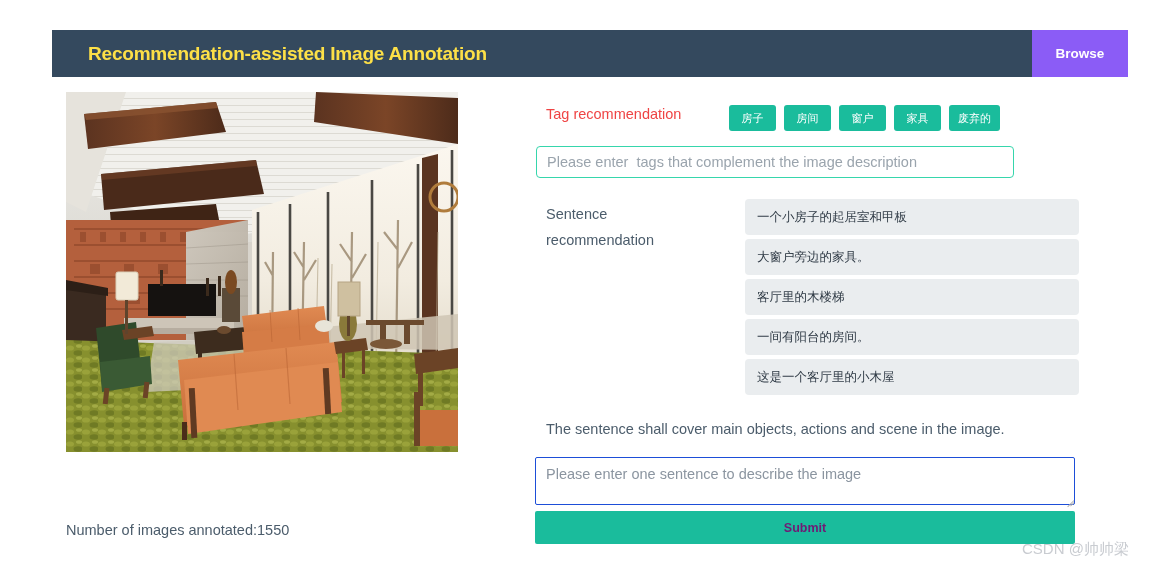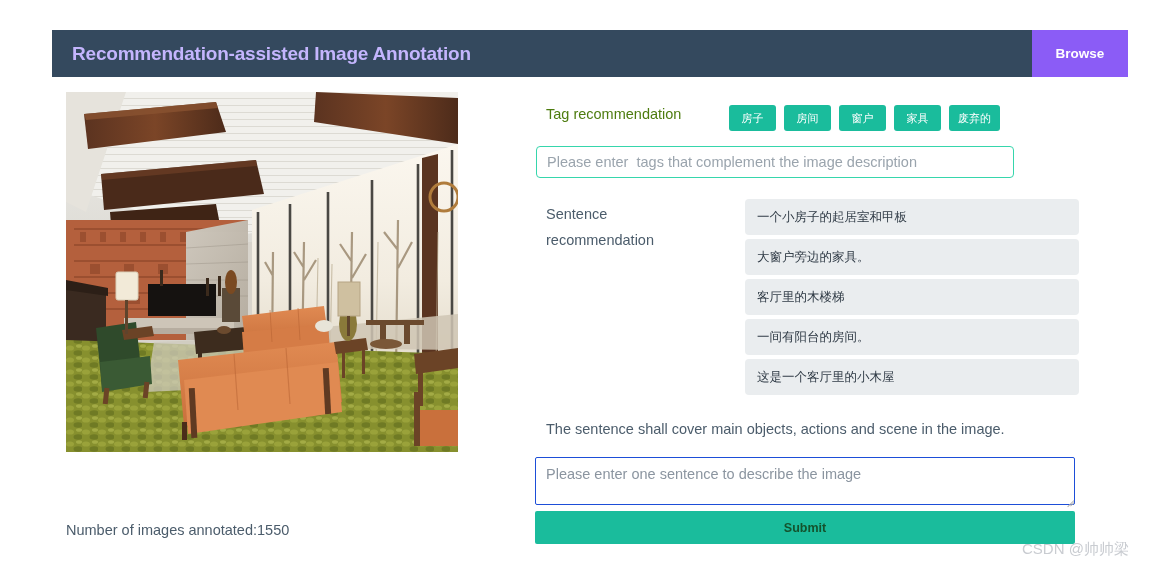--- a/index.html
+++ b/index.html
@@ -20,28 +20,29 @@
   .header {
     position: absolute;
     left: 52px; top: 30px;
     width: 1076px; height: 47px;
     background: #34495e;
     display: flex;
     align-items: stretch;
     justify-content: space-between;
   }
   .header-title {
-    color: #c4b5fd;
+    color: #fde047;
     font-size: 19px;
     font-weight: bold;
     letter-spacing: -0.2px;
     padding-left: 20px;
     display: flex;
     align-items: center;
     white-space: nowrap;
+    margin-left: 16px;
   }
   .browse-btn {
     background: #8b5cf6;
     color: #ffffff;
     font-size: 13.5px;
     font-weight: bold;
     border: none;
     width: 96px;
     display: flex;
     align-items: center;
@@ -66,21 +67,21 @@
     font-size: 14.5px;
     color: #4b5c6b;
     white-space: nowrap;
   }
 
   
   .tag-label {
     position: absolute;
     left: 546px; top: 106px;
     font-size: 14.5px;
-    color: #4d7c0f;
+    color: #ef4444;
     white-space: nowrap;
   }
   .tag-buttons {
     position: absolute;
     left: 729px; top: 105px;
     display: flex;
     gap: 8px;
   }
   .tag-chip {
     background: #1abc9c;
@@ -182,21 +183,21 @@
     height: 1px;
   }
   .resize-grip span:nth-child(1) { width: 9px; right: 0; top: 8px; transform: rotate(-45deg); transform-origin: right center; }
   .resize-grip span:nth-child(2) { width: 5px; right: 0; top: 10px; transform: rotate(-45deg); transform-origin: right center; }
 
   .submit-btn {
     position: absolute;
     left: 535px; top: 511px;
     width: 540px; height: 33px;
     background: #1abc9c;
-    color: #14532d;
+    color: #701a75;
     font-size: 12.5px;
     font-weight: bold;
     border: none;
     border-radius: 2px;
     cursor: pointer;
     font-family: inherit;
   }
 
   .watermark {
     position: absolute;

